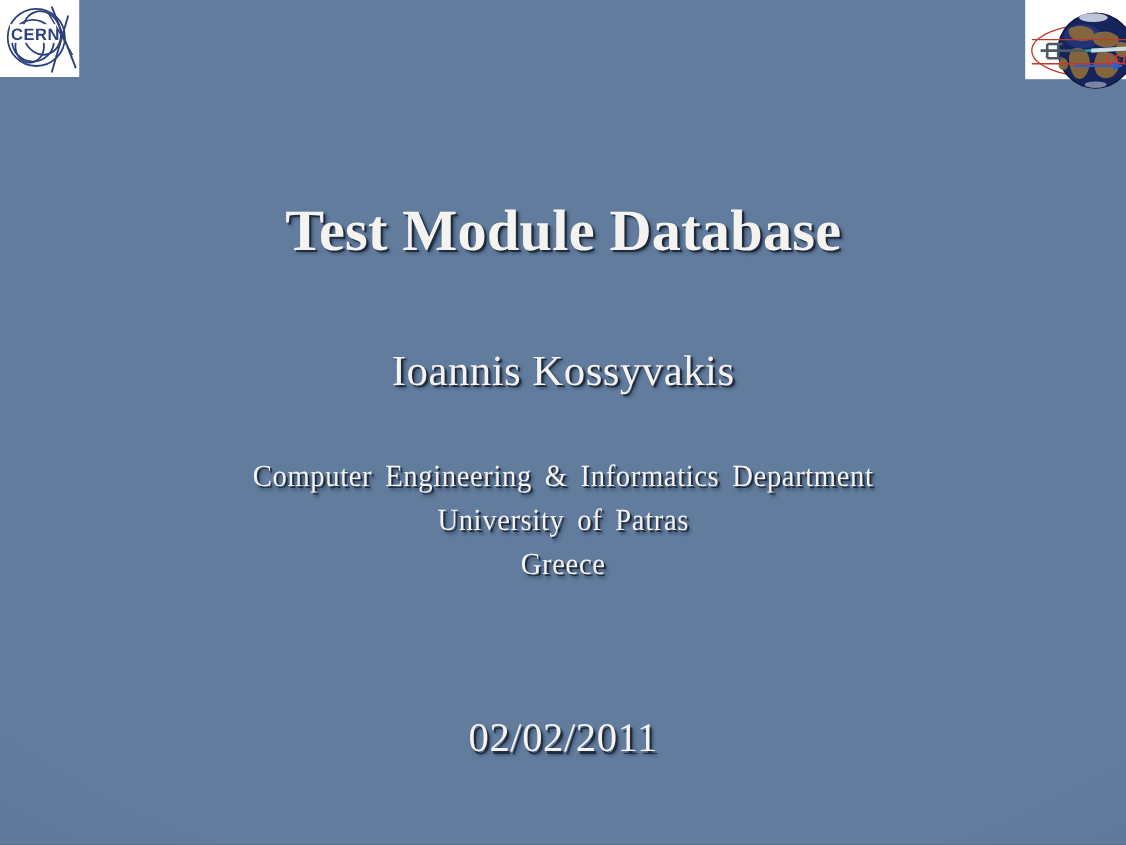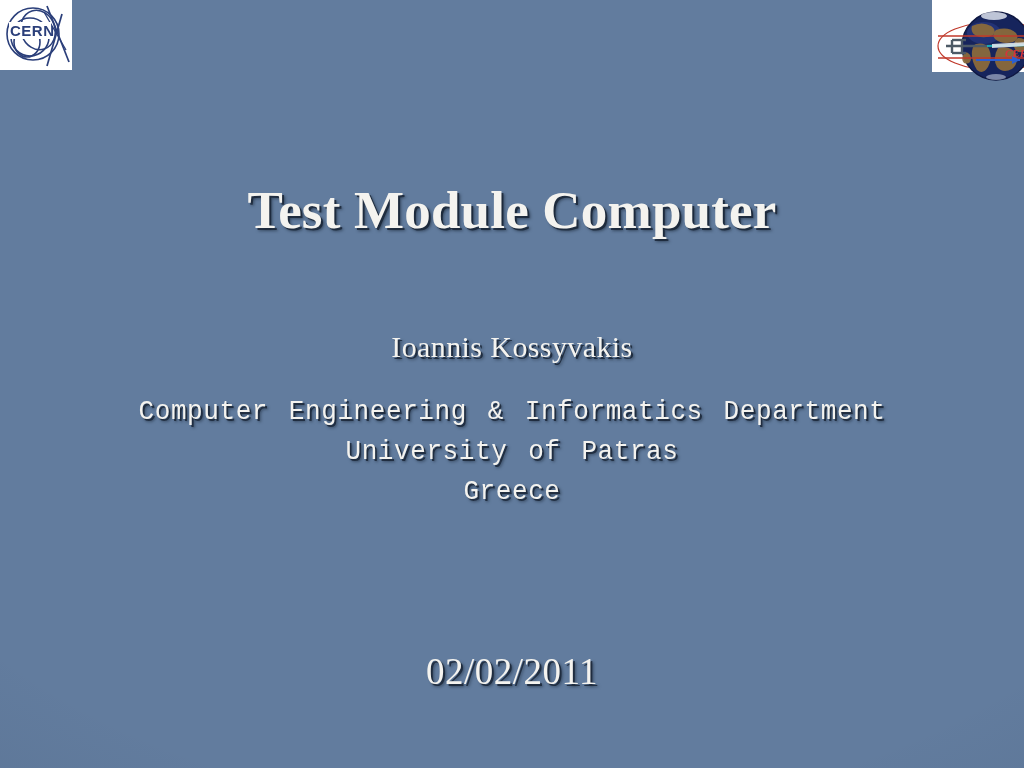--- a/index.html
+++ b/index.html
@@ -108,32 +108,31 @@
     font-size: 53px;
     font-weight: bold;
     letter-spacing: 0.2px;
     line-height: 1.05;
     white-space: nowrap;
   }
 
   #author-name {
     position: absolute;
     left: 0; right: 0;
-    top: 330px;
-    font-size: 30px;
+    top: 315px;
+    font-size: 39px;
     font-weight: normal;
     letter-spacing: 0.4px;
     white-space: nowrap;
   }
 
   #affiliation {
     position: absolute;
     left: 0; right: 0;
-    top: 392px;
-    font-family: Liberation Mono, monospace;
+    top: 414px;
   }
   .affiliation-line {
     font-size: 28px;
     font-weight: normal;
     letter-spacing: 0.6px;
     word-spacing: 5px;
     line-height: 40px;
     white-space: nowrap;
     transform: scaleX(0.93);
   }
@@ -225,21 +224,21 @@
         <line x1="96" y1="36" x2="104" y2="44"></line>
         <line x1="104" y1="36" x2="96" y2="44"></line>
       </g>
 
       <text x="73" y="57" font-family="'Liberation Serif', serif" font-size="11" font-weight="bold" font-style="italic" fill="#d8333a">CERN</text>
     </svg>
   </div>
 
   <div id="text-block">
 
-    <div id="slide-title" class="shadowed">Test Module Computer</div>
+    <div id="slide-title" class="shadowed">Test Module Database</div>
 
     <div id="author-name" class="shadowed">Ioannis Kossyvakis</div>
 
     <div id="affiliation">
       <div class="affiliation-line shadowed">Computer  Engineering  &amp;  Informatics  Department</div>
       <div class="affiliation-line shadowed">University  of  Patras</div>
       <div class="affiliation-line shadowed">Greece</div>
     </div>
 
     <div id="slide-date" class="shadowed">02/02/2011</div>

